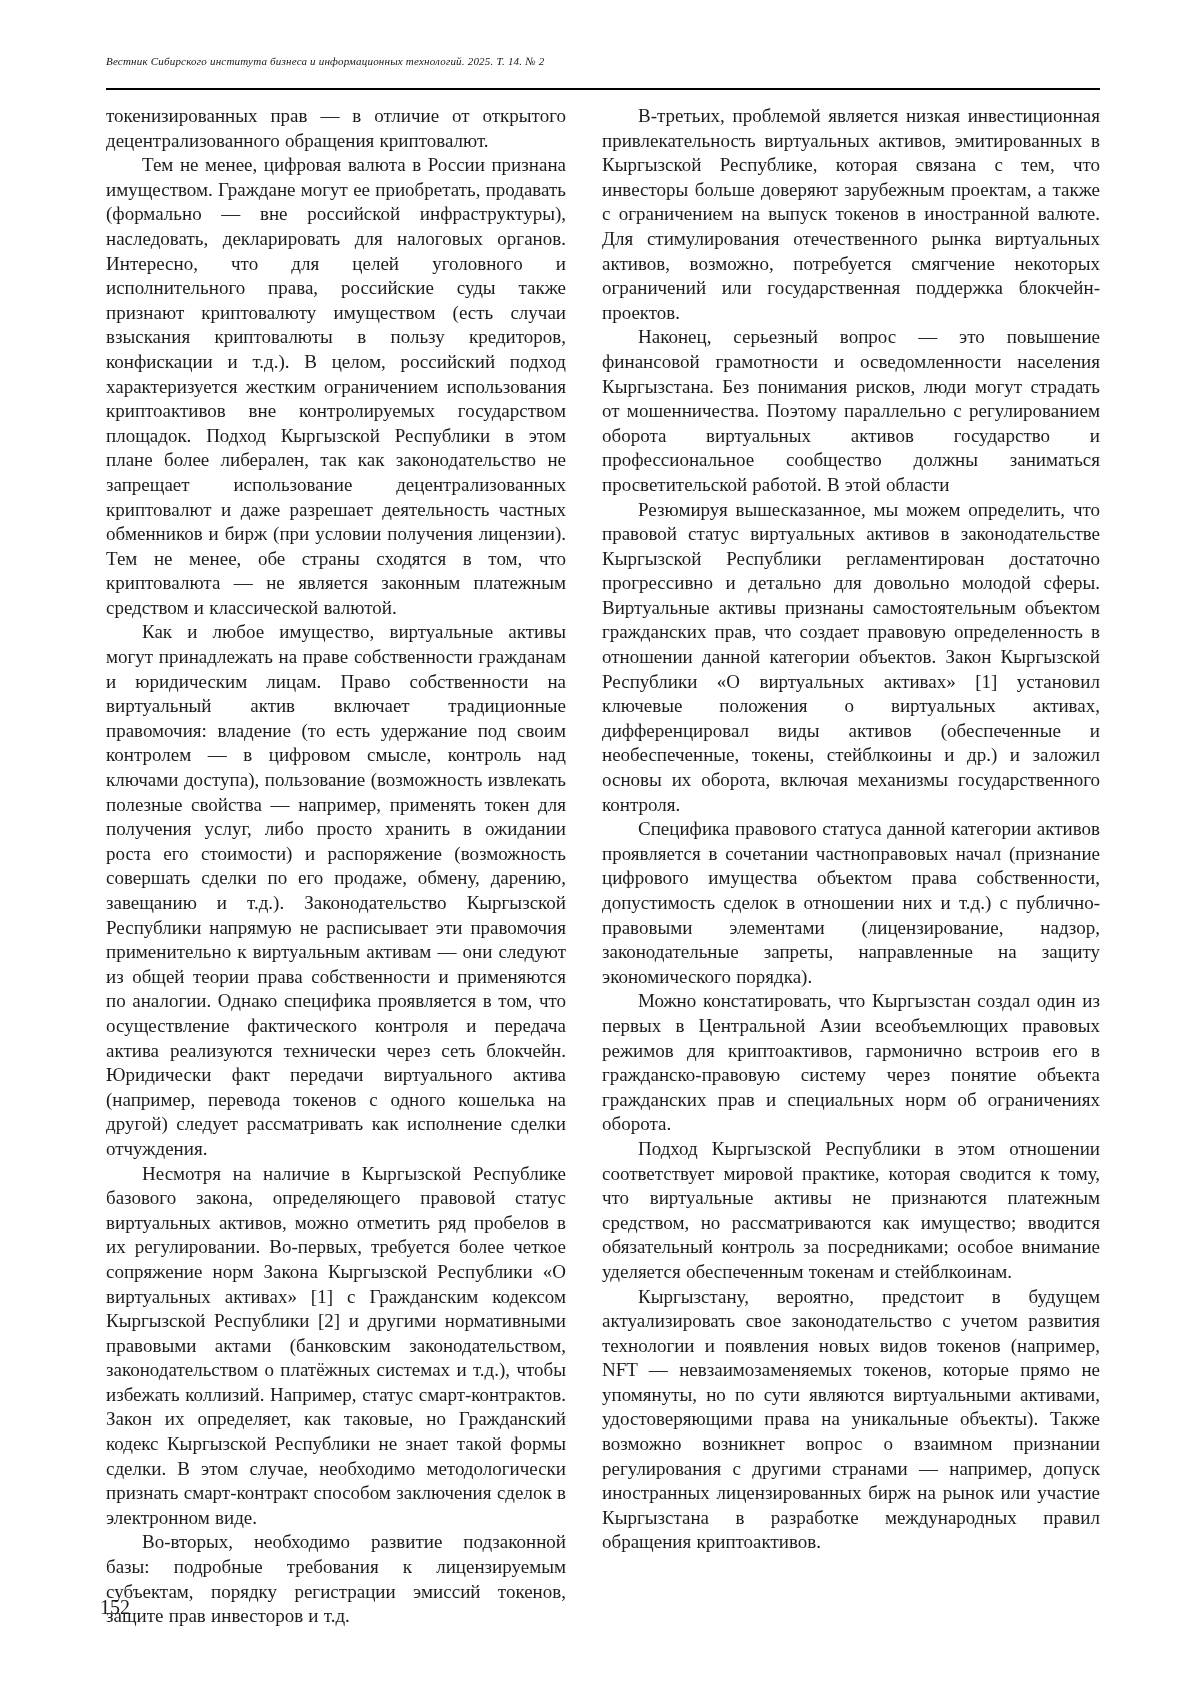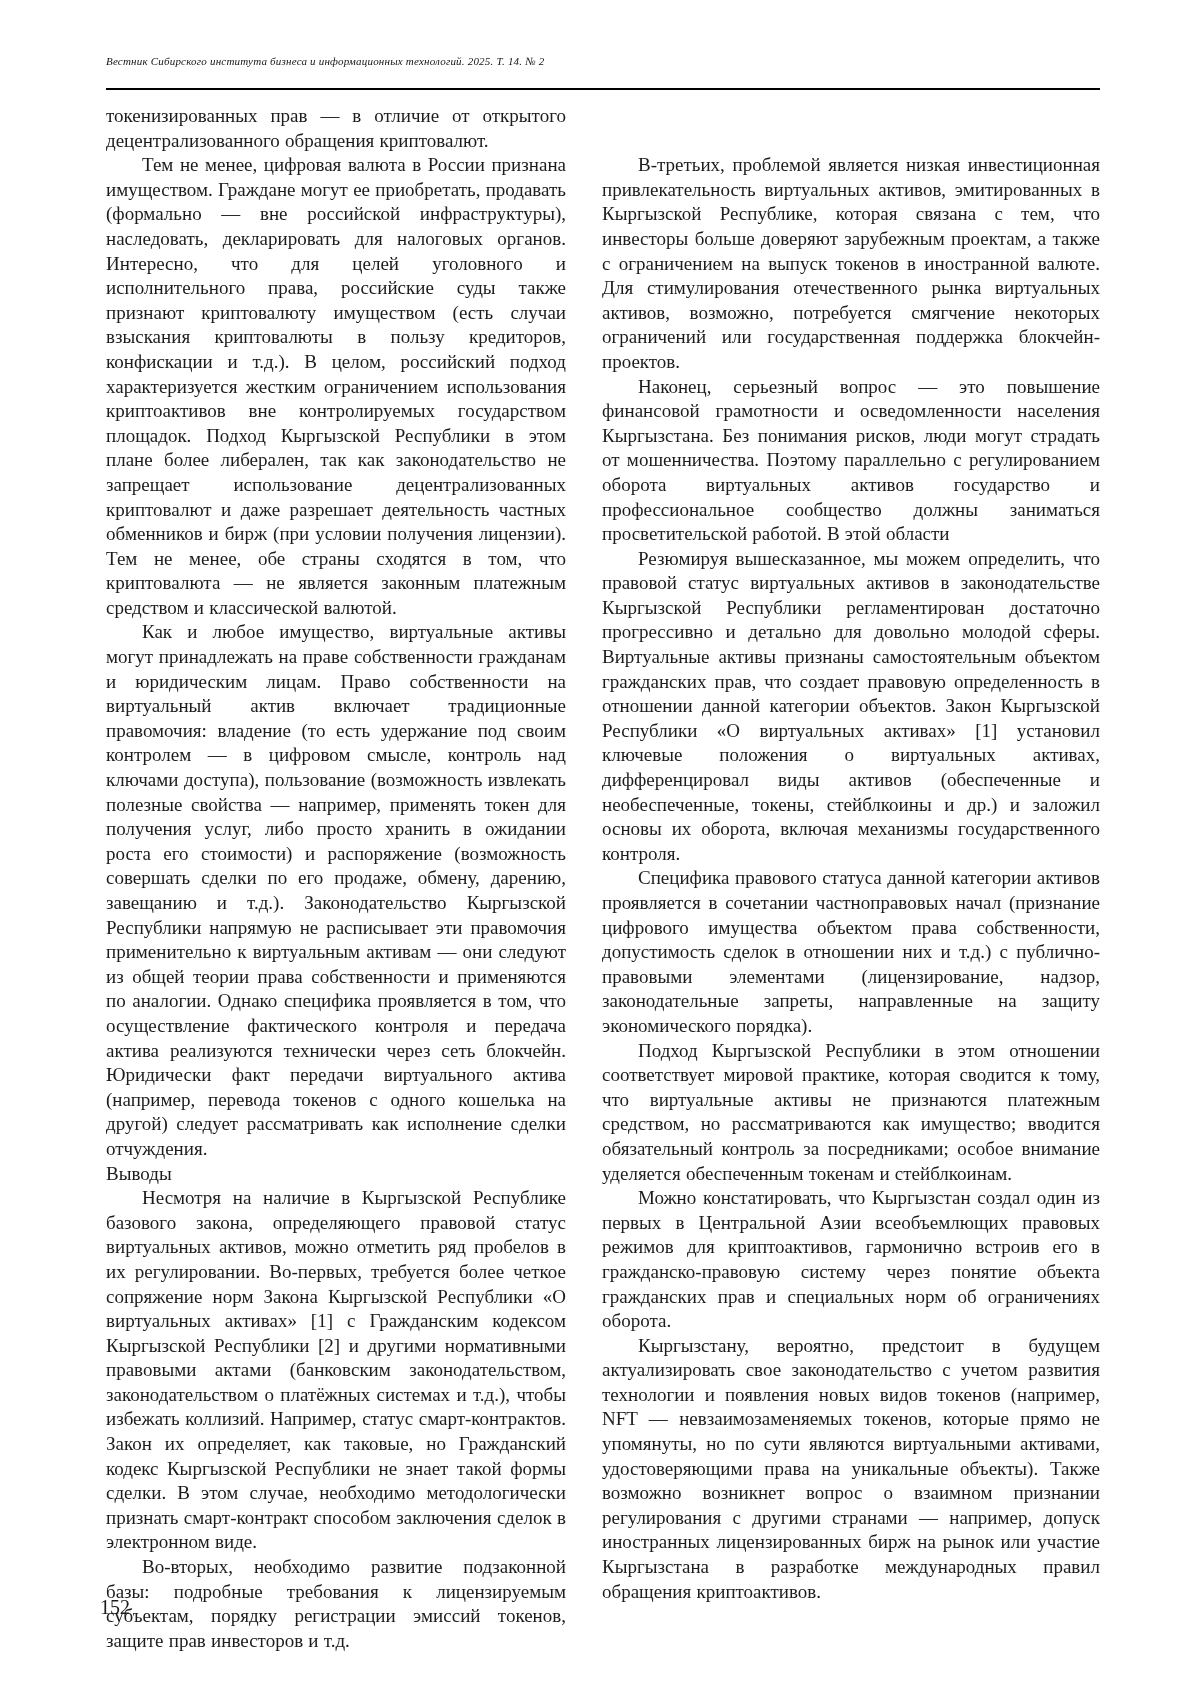--- a/index.html
+++ b/index.html
@@ -32,21 +32,21 @@
     color: #141414;
   }
   .header-rule {
     height: 2px;
     background: #000000;
     margin-bottom: 14px;
   }
   .columns {
     display: flex;
     gap: 36px;
-    align-items: center;
+    align-items: flex-start;
   }
   .col { }
   .col-left  { width: 460px; }
   .col-right { width: 498px; }
   .col p {
     margin: 0;
     font-size: 19px;
     line-height: 24.6px;
     text-align: justify;
     text-indent: 36px;
@@ -79,32 +79,31 @@
   <div class="running-header">Вестник Сибирского института бизнеса и информационных технологий. 2025. Т. 14. № 2</div>
 
   <div class="header-rule"></div>
 
   <div class="columns">
 
     <div class="col col-left">
       <p class="noindent">токенизированных прав — в отличие от открытого децентрализованного обращения криптовалют.</p>
       <p>Тем не менее, цифровая валюта в России признана имуществом. Граждане могут ее приобретать, продавать (формально — вне российской инфраструктуры), наследовать, декларировать для налоговых органов. Интересно, что для целей уголовного и исполнительного права, российские суды также признают криптовалюту имуществом (есть случаи взыскания криптовалюты в пользу кредиторов, конфискации и т.д.). В целом, российский подход характеризуется жестким ограничением использования криптоактивов вне контролируемых государством площадок. Подход Кыргызской Республики в этом плане более либерален, так как законодательство не запрещает использование децентрализованных криптовалют и даже разрешает деятельность частных обменников и бирж (при условии получения лицензии). Тем не менее, обе страны сходятся в том, что криптовалюта — не является законным платежным средством и классической валютой.</p>
       <p>Как и любое имущество, виртуальные активы могут принадлежать на праве собственности гражданам и юридическим лицам. Право собственности на виртуальный актив включает традиционные правомочия: владение (то есть удержание под своим контролем — в цифровом смысле, контроль над ключами доступа), пользование (возможность извлекать полезные свойства — например, применять токен для получения услуг, либо просто хранить в ожидании роста его стоимости) и распоряжение (возможность совершать сделки по его продаже, обмену, дарению, завещанию и т.д.). Законодательство Кыргызской Республики напрямую не расписывает эти правомочия применительно к виртуальным активам — они следуют из общей теории права собственности и применяются по аналогии. Однако специфика проявляется в том, что осуществление фактического контроля и передача актива реализуются технически через сеть блокчейн. Юридически факт передачи виртуального актива (например, перевода токенов с одного кошелька на другой) следует рассматривать как исполнение сделки отчуждения.</p>
-      <p class="subheading">Выводы</p>
       <p>Несмотря на наличие в Кыргызской Республике базового закона, определяющего правовой статус виртуальных активов, можно отметить ряд пробелов в их регулировании. Во-первых, требуется более четкое сопряжение норм Закона Кыргызской Республики «О виртуальных активах» [1] с Гражданским кодексом Кыргызской Республики [2] и другими нормативными правовыми актами (банковским законодательством, законодательством о платёжных системах и т.д.), чтобы избежать коллизий. Например, статус смарт-контрактов. Закон их определяет, как таковые, но Гражданский кодекс Кыргызской Республики не знает такой формы сделки. В этом случае, необходимо методологически признать смарт-контракт способом заключения сделок в электронном виде.</p>
       <p>Во-вторых, необходимо развитие подзаконной базы: подробные требования к лицензируемым субъектам, порядку регистрации эмиссий токенов, защите прав инвесторов и т.д.</p>
     </div>
 
     <div class="col col-right">
       <p>В-третьих, проблемой является низкая инвестиционная привлекательность виртуальных активов, эмитированных в Кыргызской Республике, которая связана с тем, что инвесторы больше доверяют зарубежным проектам, а также с ограничением на выпуск токенов в иностранной валюте. Для стимулирования отечественного рынка виртуальных активов, возможно, потребуется смягчение некоторых ограничений или государственная поддержка блокчейн-проектов.</p>
       <p>Наконец, серьезный вопрос — это повышение финансовой грамотности и осведомленности населения Кыргызстана. Без понимания рисков, люди могут страдать от мошенничества. Поэтому параллельно с регулированием оборота виртуальных активов государство и профессиональное сообщество должны заниматься просветительской работой. В этой области</p>
       <p>Резюмируя вышесказанное, мы можем определить, что правовой статус виртуальных активов в законодательстве Кыргызской Республики регламентирован достаточно прогрессивно и детально для довольно молодой сферы. Виртуальные активы признаны самостоятельным объектом гражданских прав, что создает правовую определенность в отношении данной категории объектов. Закон Кыргызской Республики «О виртуальных активах» [1] установил ключевые положения о виртуальных активах, дифференцировал виды активов (обеспеченные и необеспеченные, токены, стейблкоины и др.) и заложил основы их оборота, включая механизмы государственного контроля.</p>
       <p>Специфика правового статуса данной категории активов проявляется в сочетании частноправовых начал (признание цифрового имущества объектом права собственности, допустимость сделок в отношении них и т.д.) с публично-правовыми элементами (лицензирование, надзор, законодательные запреты, направленные на защиту экономического порядка).</p>
+      <p>Можно констатировать, что Кыргызстан создал один из первых в Центральной Азии всеобъемлющих правовых режимов для криптоактивов, гармонично встроив его в гражданско-правовую систему через понятие объекта гражданских прав и специальных норм об ограничениях оборота.</p>
       <p>Подход Кыргызской Республики в этом отношении соответствует мировой практике, которая сводится к тому, что виртуальные активы не признаются платежным средством, но рассматриваются как имущество; вводится обязательный контроль за посредниками; особое внимание уделяется обеспеченным токенам и стейблкоинам.</p>
-      <p>Можно констатировать, что Кыргызстан создал один из первых в Центральной Азии всеобъемлющих правовых режимов для криптоактивов, гармонично встроив его в гражданско-правовую систему через понятие объекта гражданских прав и специальных норм об ограничениях оборота.</p>
       <p>Кыргызстану, вероятно, предстоит в будущем актуализировать свое законодательство с учетом развития технологии и появления новых видов токенов (например, NFT — невзаимозаменяемых токенов, которые прямо не упомянуты, но по сути являются виртуальными активами, удостоверяющими права на уникальные объекты). Также возможно возникнет вопрос о взаимном признании регулирования с другими странами — например, допуск иностранных лицензированных бирж на рынок или участие Кыргызстана в разработке международных правил обращения криптоактивов.</p>
     </div>
 
   </div>
 
   <div class="page-number">152</div>
 
 </div>
 
 </body></html>

